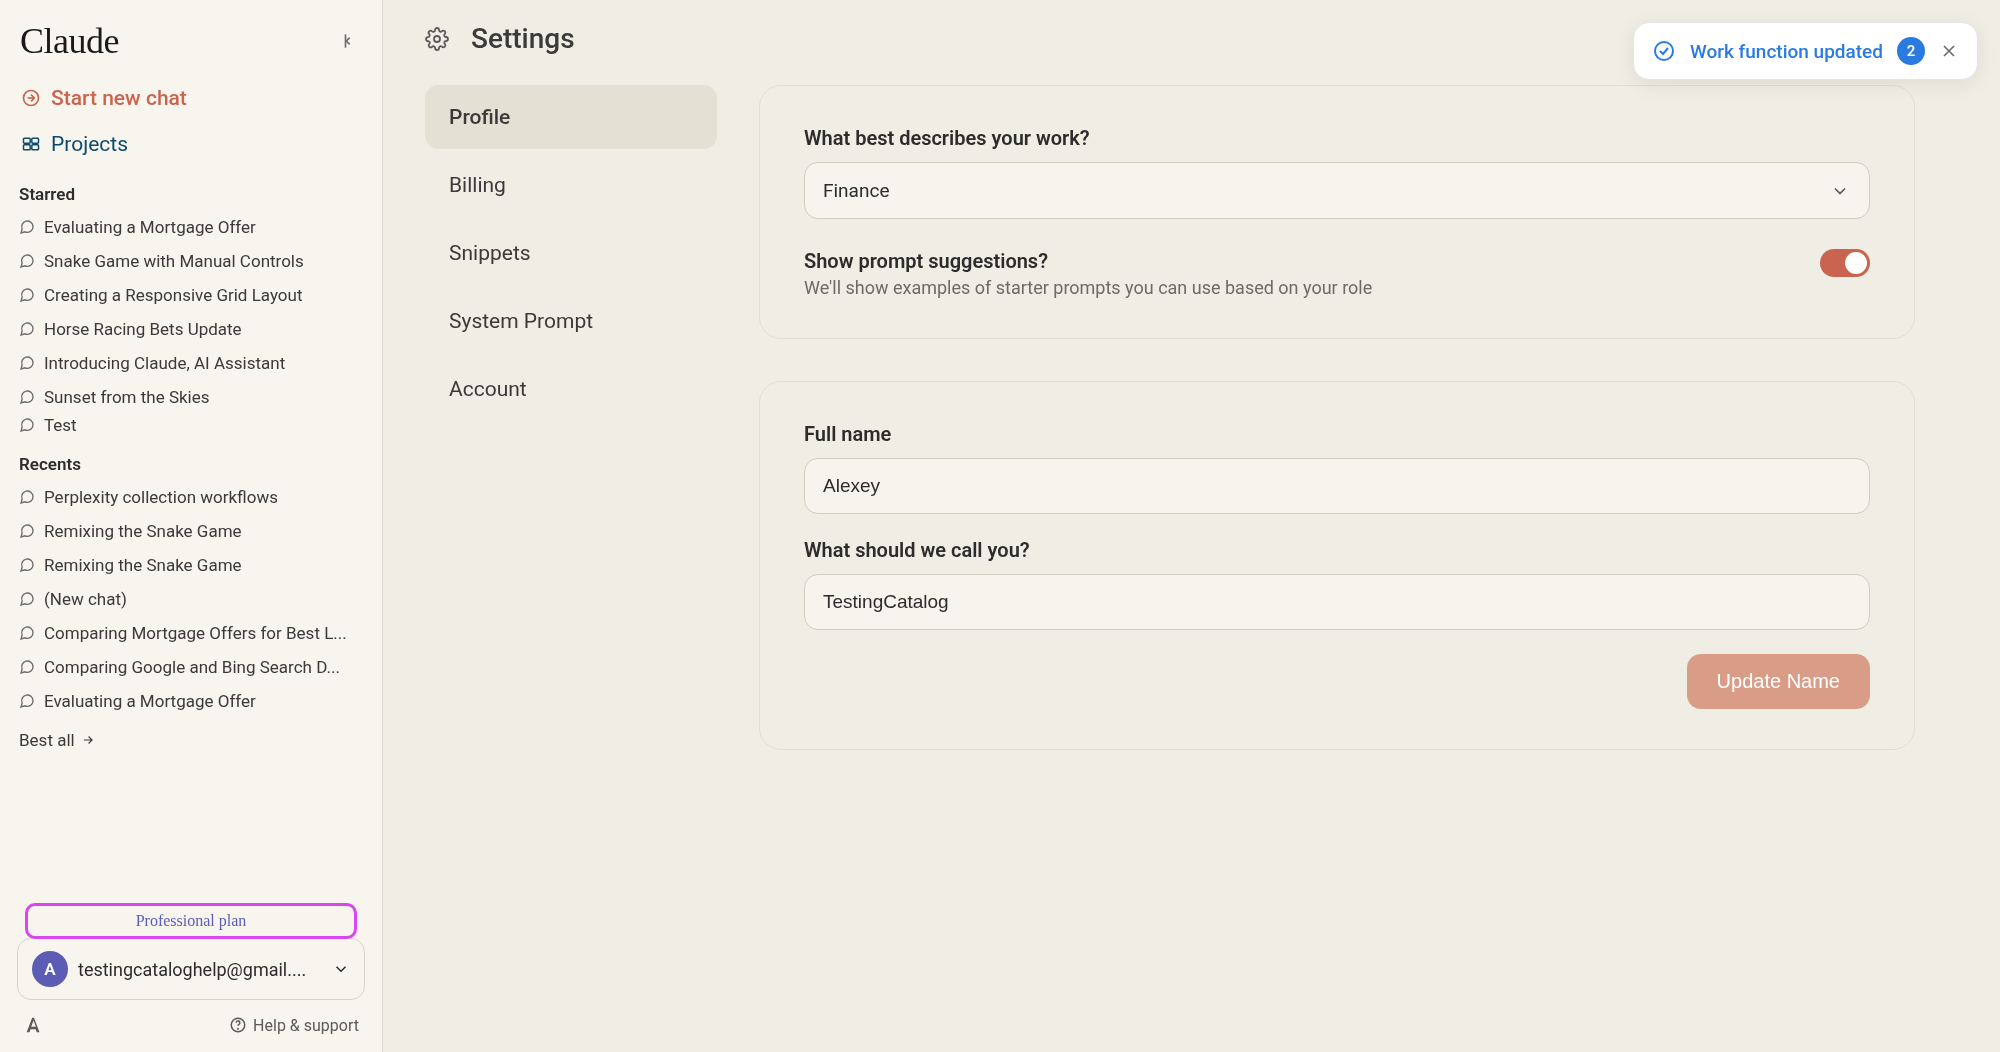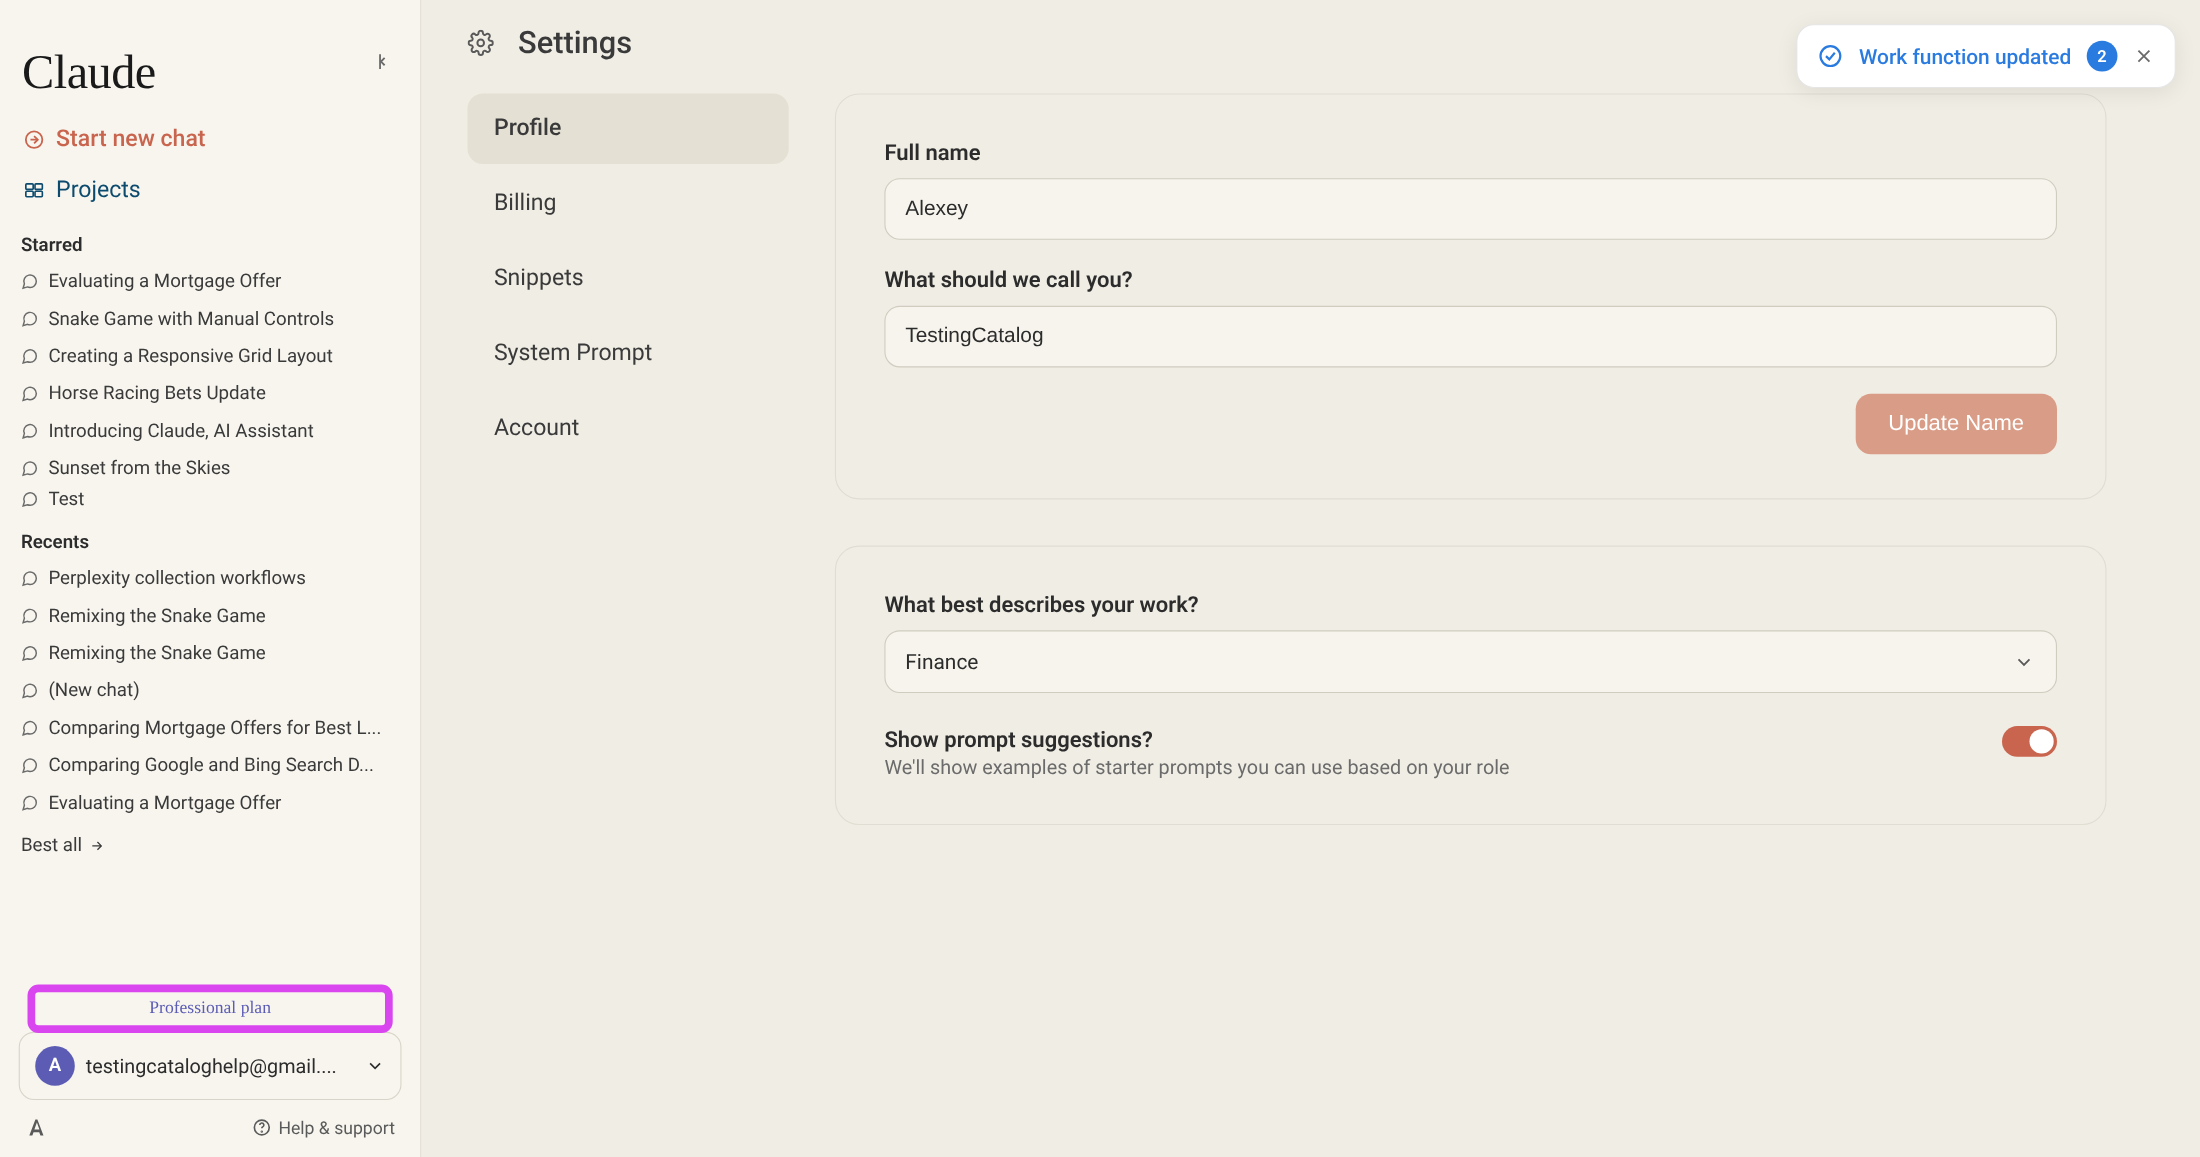--- a/index.html
+++ b/index.html
@@ -27,25 +27,24 @@
   padding: 20px 15px 12px 15px;
 }
 .sidebar-header {
   display: flex;
   justify-content: space-between;
   align-items: center;
   padding: 0 5px 12px 5px;
 }
 .logo {
   font-family: Georgia, serif;
-  font-size: 44px;
+  font-size: 36px;
   font-weight: 500;
   letter-spacing: -0.5px;
   color: #1a1a1a;
-  margin-top: 20px;
 }
 .collapse-btn {
   color: #6b6b6b;
   cursor: pointer;
   padding: 4px;
 }
 .new-chat {
   display: flex;
   align-items: center;
   gap: 10px;
@@ -99,21 +98,21 @@
   gap: 6px;
   font-size: 17px;
   padding: 12px 4px;
   color: #3a3a3a;
   cursor: pointer;
 }
 .sidebar-footer {
   margin-top: auto;
 }
 .plan-badge {
-  border: 7px solid #d946ef;
+  border: 3px solid #d946ef;
   border-radius: 10px;
   padding: 6px;
   text-align: center;
   font-family: Georgia, serif;
   font-size: 16px;
   color: #5c5cb5;
   margin: 10px 10px -1px 10px;
   background: #f7f5ee;
   position: relative;
   z-index: 1;
@@ -514,48 +513,48 @@
   <div class="content-row">
     <div class="tabs">
       <div class="tab active">Profile</div>
       <div class="tab">Billing</div>
       <div class="tab">Snippets</div>
       <div class="tab">System Prompt</div>
       <div class="tab">Account</div>
     </div>
 
     <div class="panels">
-      <div class="panel">
-        <div class="field-label">Full name</div>
-        <input class="text-input" value="Alexey" style="">
-        <div class="field-label">What should we call you?</div>
-        <input class="text-input" value="TestingCatalog" style="">
-        <div class="btn-row">
-          <button class="update-btn">Update Name</button>
-        </div>
-      </div>
-
       <div class="panel">
         <div class="field-label">What best describes your work?</div>
         <div class="select-wrap">
           <div class="select-input">Finance</div>
           <svg class="select-chevron" width="20" height="20" viewBox="0 0 24 24" fill="none" stroke="currentColor" stroke-width="2">
               <path d="M6 9l6 6 6-6"></path>
             </svg>
         </div>
         <div class="toggle-row">
           <div class="toggle-text">
             <div class="toggle-title">Show prompt suggestions?</div>
             <div class="toggle-sub">We'll show examples of starter prompts you can use based on your role</div>
           </div>
           <div class="toggle">
             <div class="toggle-knob"></div>
           </div>
         </div>
       </div>
+
+      <div class="panel">
+        <div class="field-label">Full name</div>
+        <input class="text-input" value="Alexey" style="">
+        <div class="field-label">What should we call you?</div>
+        <input class="text-input" value="TestingCatalog" style="">
+        <div class="btn-row">
+          <button class="update-btn">Update Name</button>
+        </div>
+      </div>
     </div>
   </div>
 
   <div class="toast">
     <svg class="toast-check" width="24" height="24" viewBox="0 0 24 24" fill="none" stroke="currentColor" stroke-width="2">
         <circle cx="12" cy="12" r="9"></circle>
         <path d="M8 12l3 3 5-6"></path>
       </svg>
     <div class="toast-text">Work function updated</div>
     <div class="toast-badge">2</div>

